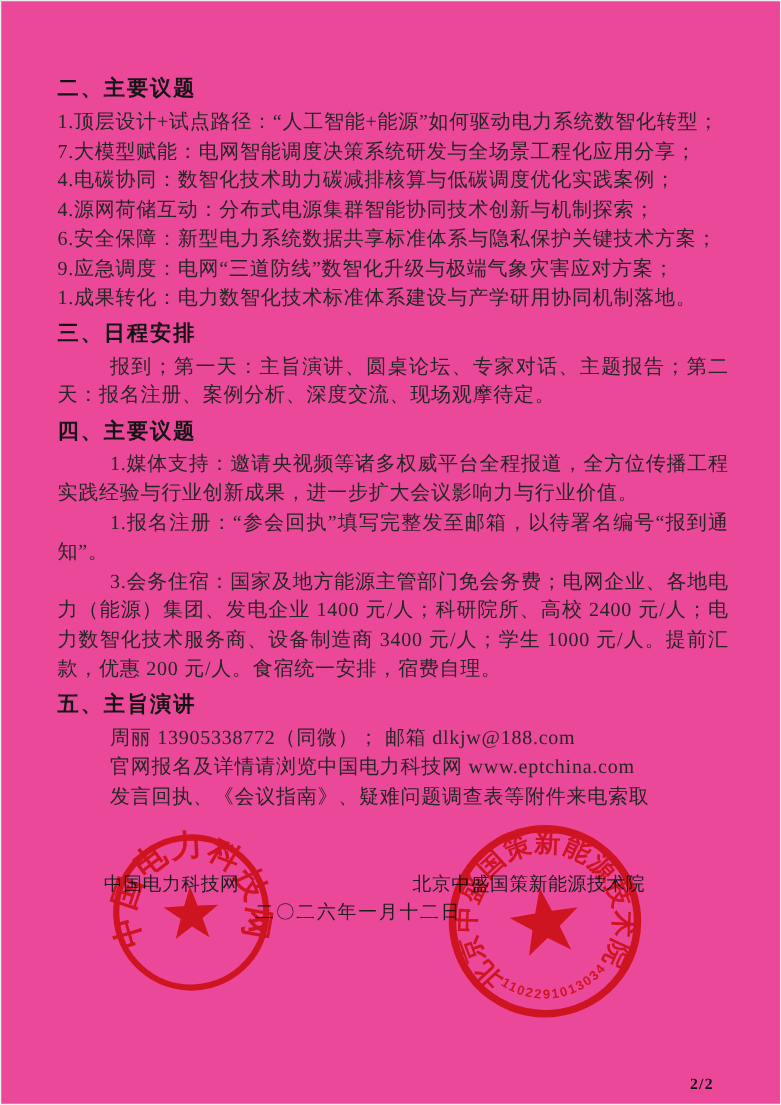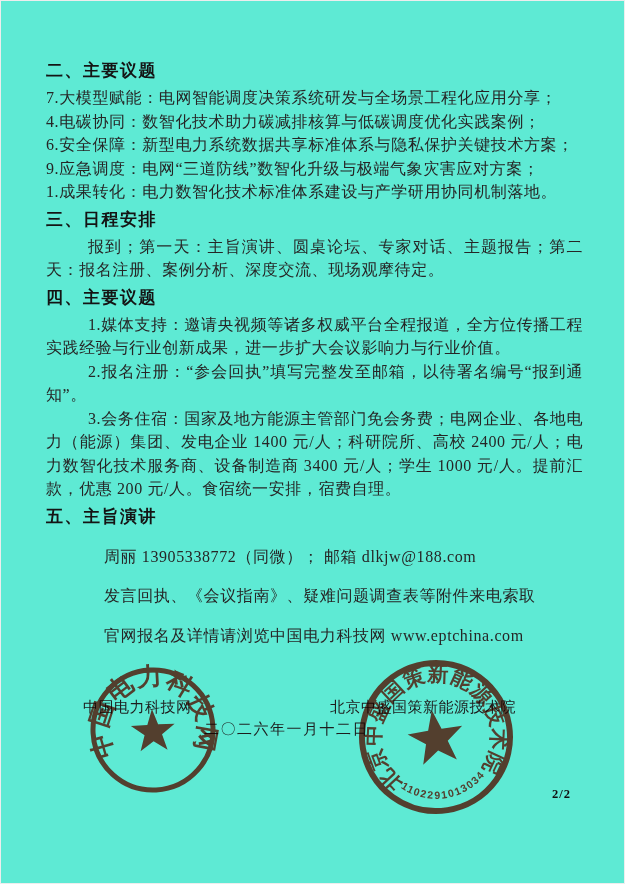--- a/index.html
+++ b/index.html
@@ -1,19 +1,19 @@
 <!DOCTYPE html>
 <html lang="zh"><head>
 <meta charset="utf-8">
 <style>
   html,body{margin:0;padding:0;background:#ffffff;}
   .page{
     position:relative;
     width:625px;height:884px;
-    background:#5eead4;
+    background:#ec4899;
     border:1px solid #ededed;
     box-sizing:border-box;
     overflow:hidden;
     font-family:"Liberation Serif","DejaVu Serif",serif;
     color:#262626;
   }
   .content{
     position:absolute;
     left:45px; top:58px;
     width:537px;
@@ -40,21 +40,21 @@
     letter-spacing:0.6px;
     text-align:justify;
     text-indent:42px;
     margin:0;
   }
   .contact-line{
     font-size:16px;
     line-height:23.5px;
     letter-spacing:0.6px;
     text-indent:42px;
-    margin:16px;
+    margin:0;
     white-space:nowrap;
   }
   .footer{
     position:absolute;
     left:0; top:640px;
     width:563px; height:244px;
   }
   .org{
     position:absolute;
     font-size:15px;
@@ -77,58 +77,60 @@
   .stamp{
     position:absolute;
     z-index:2;
     mix-blend-mode:multiply;
     opacity:0.88;
   }
   .stamp-left{left:84px; top:21px; transform:rotate(-3deg);}
   .stamp-right{left:353px; top:14px; transform:rotate(-9deg);}
   .page-number{
     position:absolute;
-    left:551px; top:786px;
+    left:551px; top:859px;
     font-size:12.5px;
     font-weight:700;
     letter-spacing:1px;
     color:#111;
     font-family:"Liberation Serif","DejaVu Serif",serif;
   }
   svg text{
     font-family:"Liberation Sans","DejaVu Sans",sans-serif;
     font-weight:700;
   }
 </style>
 </head>
 <body>
 
 <div class="page">
 
   <div class="content">
 
     <h2 class="sec">二、主要议题</h2>
+    <div class="topic-item">1.顶层设计+试点路径：“人工智能+能源”如何驱动电力系统数智化转型；</div>
     <div class="topic-item">7.大模型赋能：电网智能调度决策系统研发与全场景工程化应用分享；</div>
     <div class="topic-item">4.电碳协同：数智化技术助力碳减排核算与低碳调度优化实践案例；</div>
+    <div class="topic-item">4.源网荷储互动：分布式电源集群智能协同技术创新与机制探索；</div>
     <div class="topic-item">6.安全保障：新型电力系统数据共享标准体系与隐私保护关键技术方案；</div>
     <div class="topic-item">9.应急调度：电网“三道防线”数智化升级与极端气象灾害应对方案；</div>
     <div class="topic-item">1.成果转化：电力数智化技术标准体系建设与产学研用协同机制落地。</div>
 
     <h2 class="sec">三、日程安排</h2>
     <p class="para">报到；第一天：主旨演讲、圆桌论坛、专家对话、主题报告；第二天：报名注册、案例分析、深度交流、现场观摩待定。</p>
 
     <h2 class="sec">四、主要议题</h2>
     <p class="para">1.媒体支持：邀请央视频等诸多权威平台全程报道，全方位传播工程实践经验与行业创新成果，进一步扩大会议影响力与行业价值。</p>
-    <p class="para">2.报名注册：“参会回执”填写完整发至邮箱，以待署名编号“报到通知”。</p>
+    <p class="para">1.报名注册：“参会回执”填写完整发至邮箱，以待署名编号“报到通知”。</p>
     <p class="para">3.会务住宿：国家及地方能源主管部门免会务费；电网企业、各地电力（能源）集团、发电企业 1400 元/人；科研院所、高校 2400 元/人；电力数智化技术服务商、设备制造商 3400 元/人；学生 1000 元/人。提前汇款，优惠 200 元/人。食宿统一安排，宿费自理。</p>
 
     <h2 class="sec">五、主旨演讲</h2>
     <p class="contact-line">周丽 13905338772（同微）； 邮箱 dlkjw@188.com</p>
+    <p class="contact-line">官网报名及详情请浏览中国电力科技网 www.eptchina.com</p>
     <p class="contact-line">发言回执、《会议指南》、疑难问题调查表等附件来电索取</p>
-    <p class="contact-line">官网报名及详情请浏览中国电力科技网 www.eptchina.com</p>
 
   </div>
 
   <div class="footer">
 
     <span class="org org-left">中国电力科技网</span>
     <span class="org org-right">北京中盛国策新能源技术院</span>
     <span class="date">二〇二六年一月十二日</span>
 
     <svg class="stamp stamp-left" width="136" height="136" viewBox="0 0 136 136">

